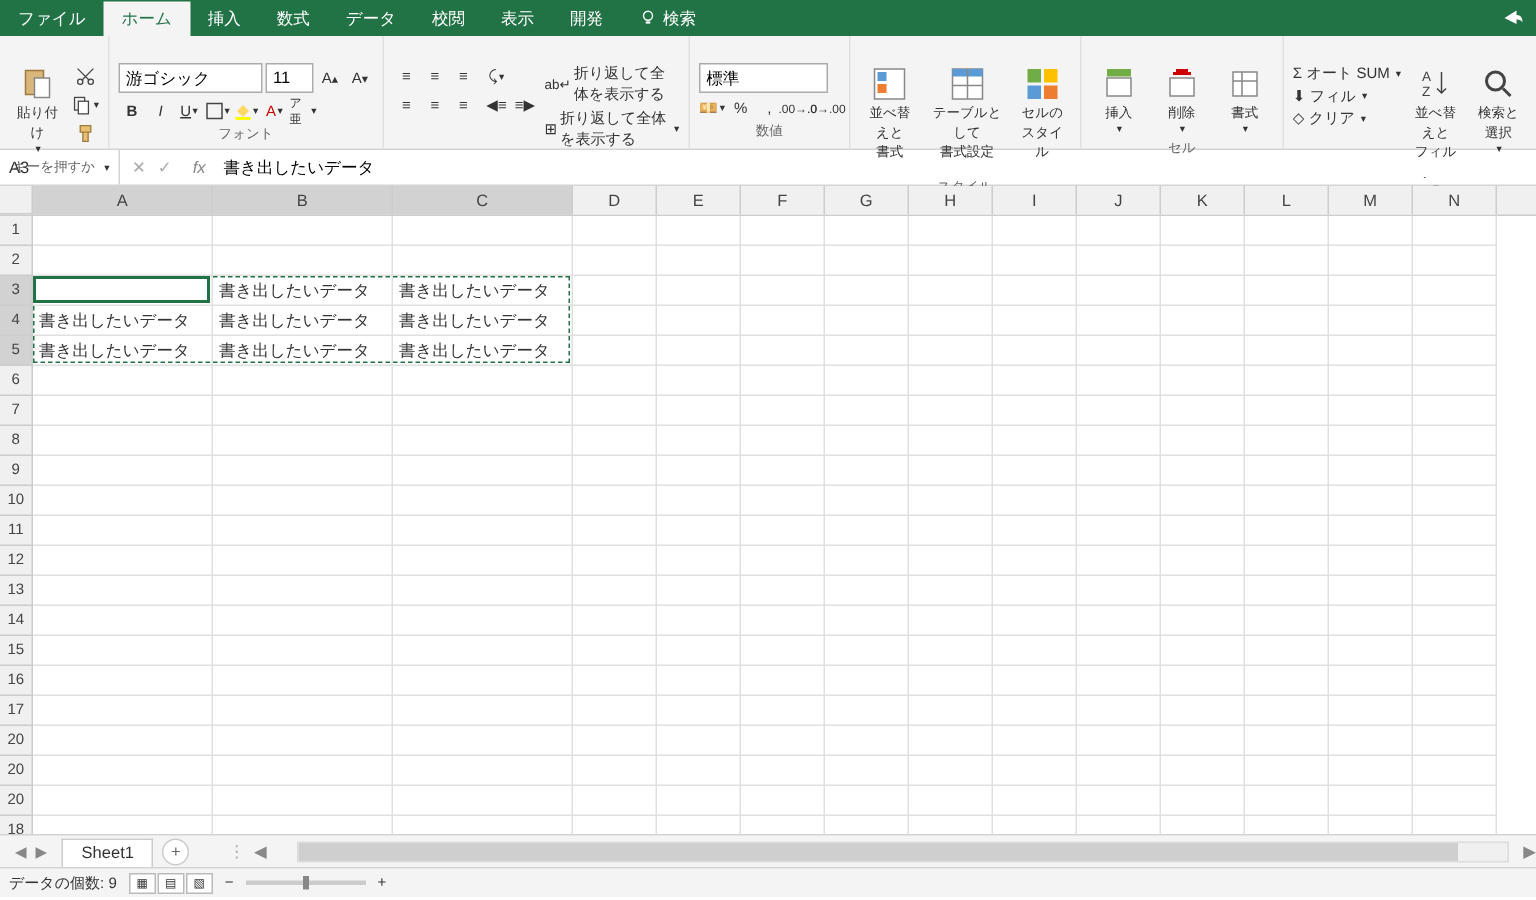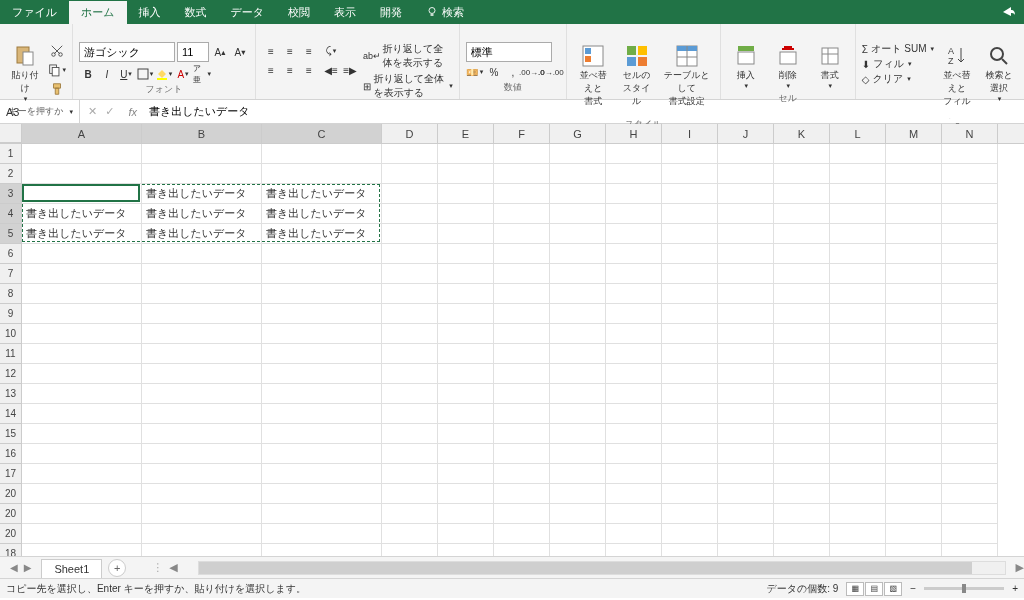--- a/index.html
+++ b/index.html
@@ -243,38 +243,38 @@
             <rect x="2" y="2" width="20" height="20" fill="#fff" stroke="#888"></rect>
             <rect x="4" y="4" width="6" height="6" fill="#5b9bd5"></rect>
             <rect x="4" y="12" width="6" height="6" fill="#ed7d31"></rect>
           </svg>
         <div class="label" style="white-space:pre-line">並べ替えと
 書式</div>
           <span class="dropdown-arrow">▾</span>
       </div>
       <div class="big-btn">
         <svg class="icon" viewBox="0 0 24 24">
+            <rect x="2" y="2" width="20" height="20" fill="#fff" stroke="#888"></rect>
+            <rect x="2" y="2" width="20" height="5" fill="#5b9bd5"></rect>
+            <line x1="2" y1="13" x2="22" y2="13" stroke="#888"></line>
+            <line x1="12" y1="2" x2="12" y2="22" stroke="#888"></line>
+          </svg>
+        <div class="label" style="white-space:pre-line">テーブルとして
+書式設定</div>
+          <span class="dropdown-arrow">▾</span>
+      </div>
+      <div class="big-btn">
+        <svg class="icon" viewBox="0 0 24 24">
             <rect x="2" y="2" width="9" height="9" fill="#70ad47"></rect>
             <rect x="13" y="2" width="9" height="9" fill="#ffc000"></rect>
             <rect x="2" y="13" width="9" height="9" fill="#5b9bd5"></rect>
             <rect x="13" y="13" width="9" height="9" fill="#ed7d31"></rect>
           </svg>
         <div class="label" style="white-space:pre-line">セルの
 スタイル</div>
-          <span class="dropdown-arrow">▾</span>
-      </div>
-      <div class="big-btn">
-        <svg class="icon" viewBox="0 0 24 24">
-            <rect x="2" y="2" width="20" height="20" fill="#fff" stroke="#888"></rect>
-            <rect x="2" y="2" width="20" height="5" fill="#5b9bd5"></rect>
-            <line x1="2" y1="13" x2="22" y2="13" stroke="#888"></line>
-            <line x1="12" y1="2" x2="12" y2="22" stroke="#888"></line>
-          </svg>
-        <div class="label" style="white-space:pre-line">テーブルとして
-書式設定</div>
           <span class="dropdown-arrow">▾</span>
       </div>
     </div>
     <div class="ribbon-group-label">スタイル</div>
   </div>
 
   <div class="ribbon-group">
     <div class="ribbon-group-content">
       <div class="big-btn">
         <svg class="icon" viewBox="0 0 24 24">
@@ -755,21 +755,20 @@
   <div style="width:20px"></div>
   <span style="color:#aaa;padding:0 6px">⋮</span>
   <span style="color:#888">◀</span>
   <div class="hscroll-track">
       <div class="hscroll-thumb"></div>
     </div>
   <span style="color:#888">▶</span>
 </div>
 
 <div class="status-bar">
-  <span>コピー先を選択し、Enter キーを押すか、貼り付けを選択します。</span>
   <div class="status-right">
     <span>データの個数: 9</span>
     <div class="view-btns">
       <div class="view-btn">▦</div>
       <div class="view-btn">▤</div>
       <div class="view-btn">▧</div>
     </div>
     <span>−</span>
     <div class="zoom-slider">
         <div class="zoom-thumb"></div>

